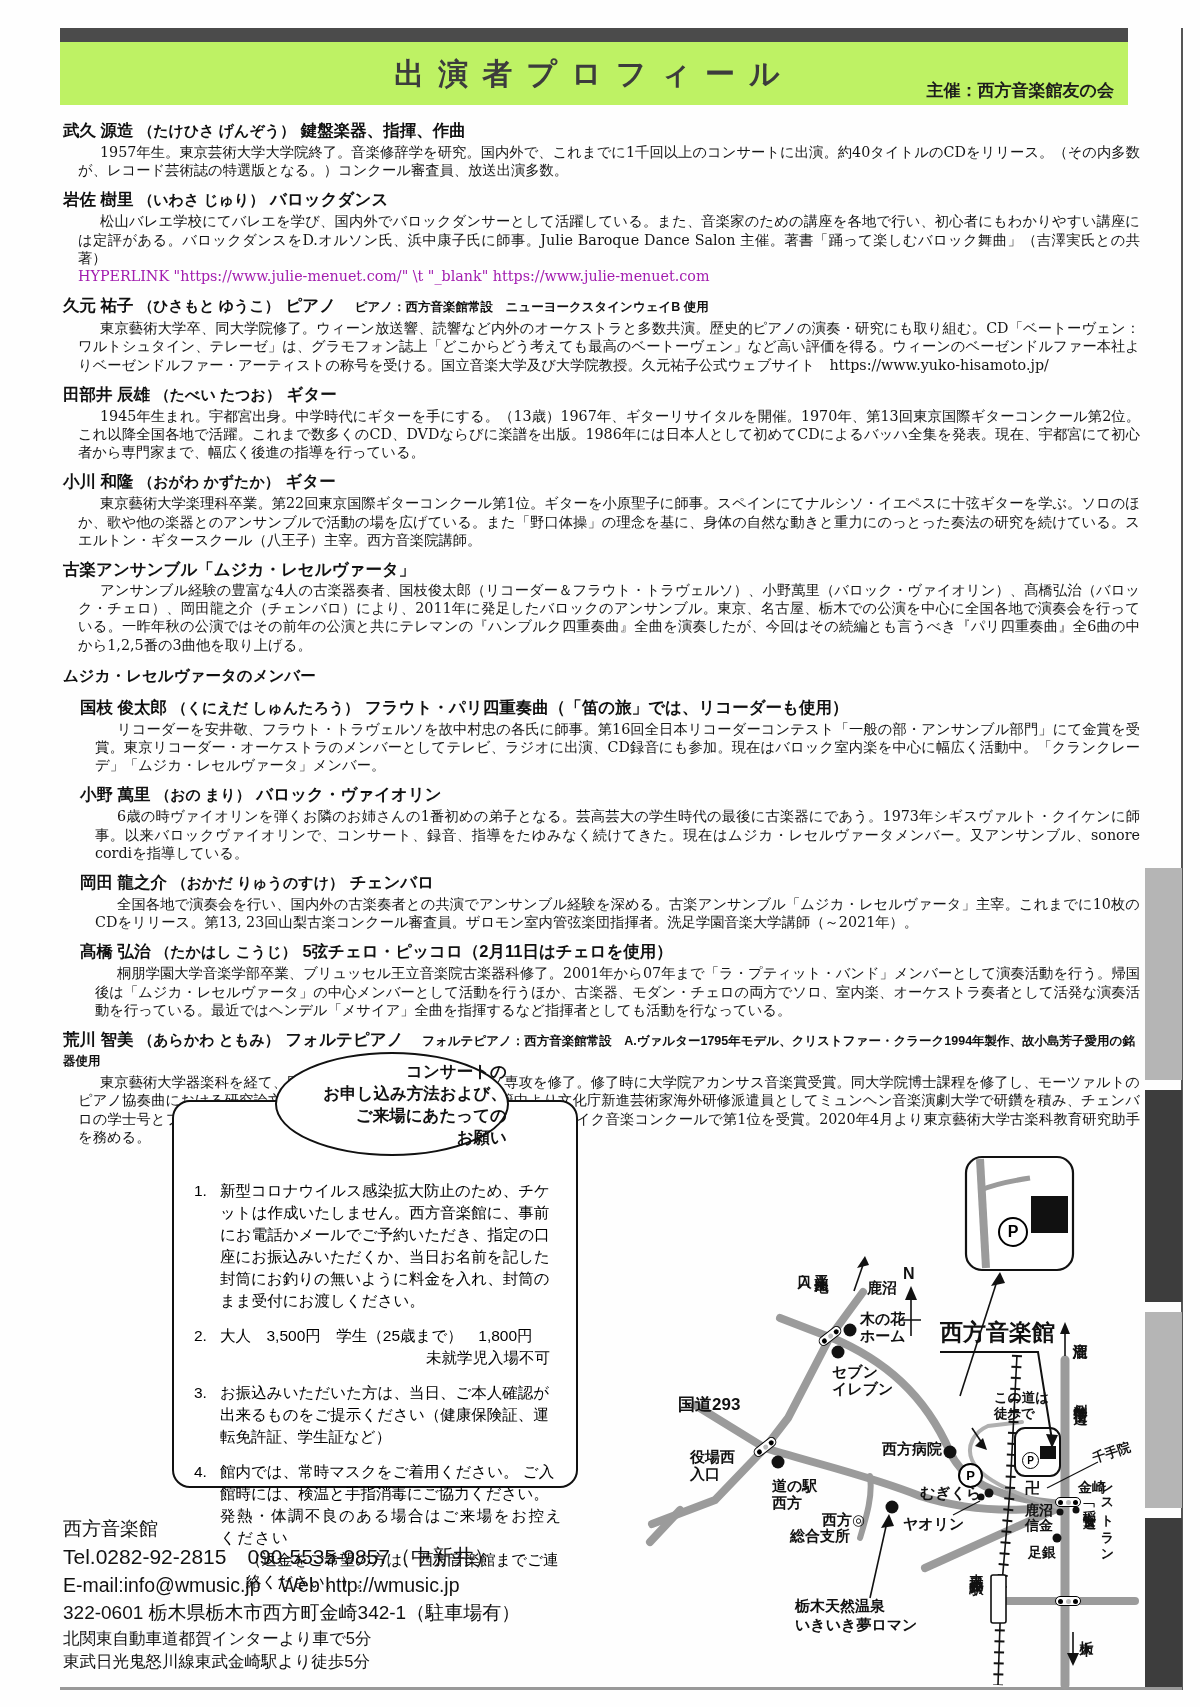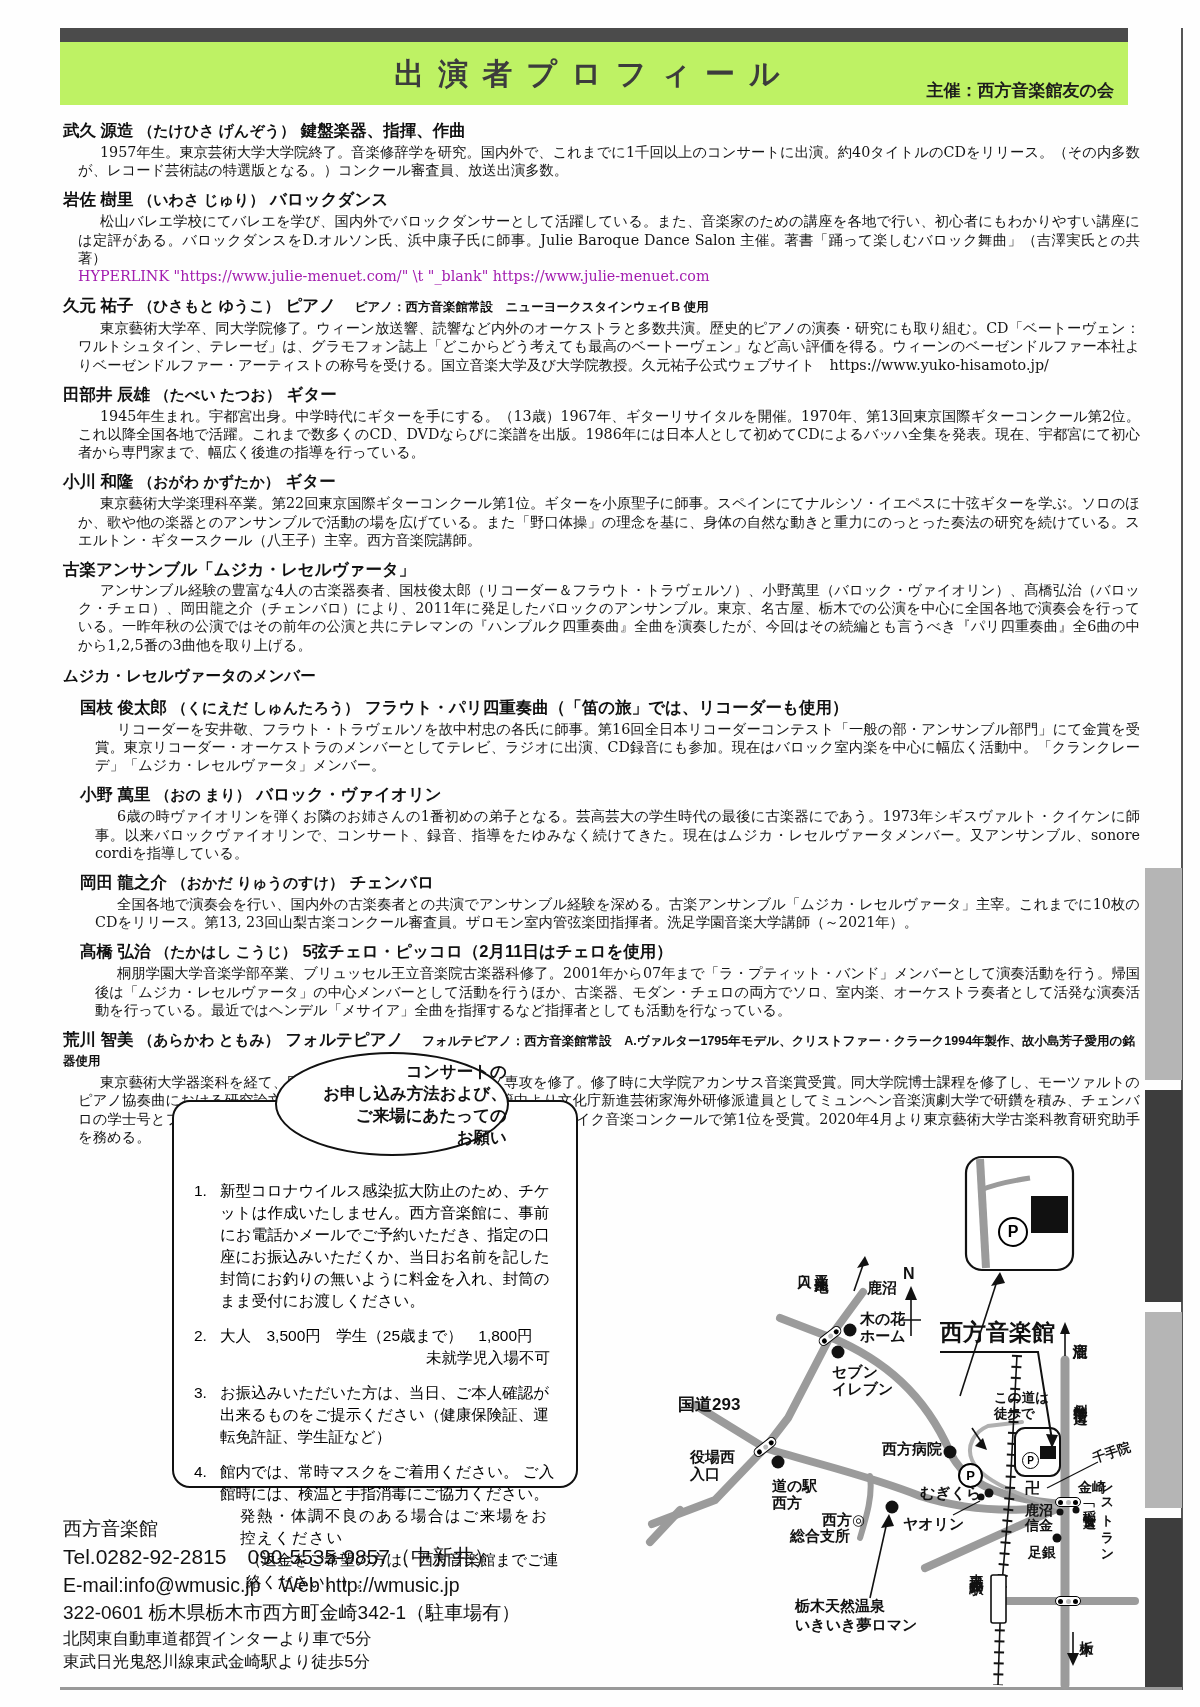--- a/index.html
+++ b/index.html
@@ -29,21 +29,21 @@
           border:2.5px solid #111;border-radius:50%;z-index:3;text-align:center;
           display:flex;flex-direction:column;justify-content:center;align-items:flex-end;}
   .bubble div{font-size:16.5px;font-weight:bold;line-height:22px;}
   .nbox{position:absolute;left:172px;top:1100px;width:406px;height:388px;background:#fff;
         border:2.5px solid #111;border-radius:18px;z-index:2;box-sizing:border-box;
         padding:78px 12px 0 20px;}
   .nitem{display:flex;margin-bottom:13px;font-size:15.5px;line-height:22px;color:#000;}
   .nitem .no{width:26px;flex:none;}
   .nitem .txt{flex:1;}
   .nitem .right{text-align:right;padding-right:14px;}
-  .nitem .spread{letter-spacing:1.5px;margin-left:20px;}
+  .nitem .spread{letter-spacing:1.5px;}
   .nitem .ind{padding-left:26px;}
   
   .contact{position:absolute;left:63px;top:1516px;z-index:2;}
   .c1{font-size:19px;line-height:26px;}
   .c2{font-size:21px;line-height:29px;}
   .c3{font-size:19.5px;line-height:28px;}
   .c4{font-size:19px;line-height:28px;}
   .c5{font-size:16.5px;line-height:23px;}
   
   .map{position:absolute;left:620px;top:1060px;width:520px;height:650px;z-index:1;}

